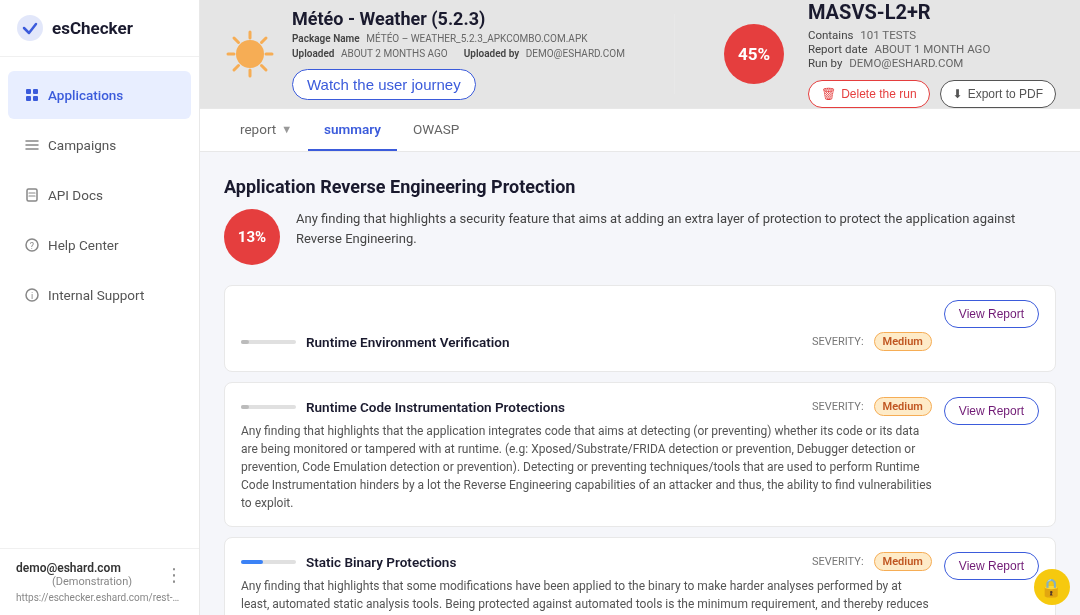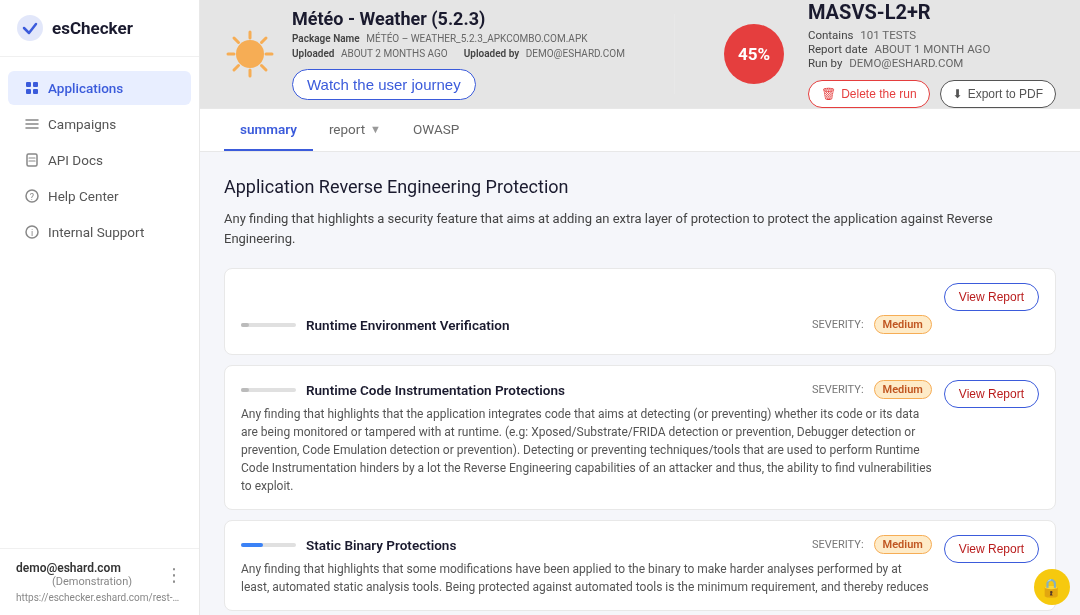--- a/index.html
+++ b/index.html
@@ -4,21 +4,21 @@
   <style>
     * { box-sizing: border-box; margin: 0; padding: 0; }
     body { font-family: -apple-system, BlinkMacSystemFont, 'Segoe UI', Roboto, sans-serif; background: #f5f6fa; display: flex; height: 615px; overflow: hidden; font-size: 13px; color: #333; }
 
     
     .sidebar { width: 200px; background: #fff; border-right: 1px solid #e8e8e8; display: flex; flex-direction: column; height: 615px; flex-shrink: 0; }
     .sidebar-logo { display: flex; align-items: center; gap: 8px; padding: 14px 16px; border-bottom: 1px solid #f0f0f0; }
     .sidebar-logo-icon { width: 28px; height: 28px; }
     .sidebar-logo-text { font-size: 17px; font-weight: 700; color: #1a1a2e; }
     .sidebar-nav { flex: 1; padding: 12px 0; }
-    .sidebar-item { display: flex; align-items: center; gap: 8px; padding: 9px 16px; cursor: pointer; border-radius: 6px; margin: 2px 8px; color: #555; font-size: 13.5px; }
+    .sidebar-item { display: flex; align-items: center; gap: 8px; padding: 16px 16px; cursor: pointer; border-radius: 6px; margin: 2px 8px; color: #555; font-size: 13.5px; }
     .sidebar-item.active { background: #e8eeff; color: #3b5bdb; font-weight: 500; }
     .sidebar-item-icon { width: 16px; height: 16px; display: flex; align-items: center; justify-content: center; flex-shrink: 0; }
     .sidebar-footer { padding: 12px 16px; border-top: 1px solid #f0f0f0; }
     .sidebar-user-name { font-size: 12px; font-weight: 600; color: #333; }
     .sidebar-user-role { font-size: 11px; color: #888; margin-left: 36px; }
     .sidebar-footer-row { display: flex; justify-content: space-between; align-items: center; }
     .sidebar-footer-dots { cursor: pointer; color: #888; font-size: 18px; }
     .sidebar-url { font-size: 10px; color: #888; margin-top: 4px; white-space: nowrap; overflow: hidden; text-overflow: ellipsis; }
 
     
@@ -46,37 +46,37 @@
     .btn-export { background: #fff; border: 1.5px solid #555; color: #555; padding: 6px 12px; border-radius: 20px; cursor: pointer; font-size: 12px; display: flex; align-items: center; gap: 5px; }
 
     
     .tabs { background: #fff; border-bottom: 1px solid #e8e8e8; padding: 0 24px; display: flex; gap: 0; }
     .tab { padding: 12px 16px; cursor: pointer; font-size: 13.5px; color: #666; border-bottom: 2.5px solid transparent; display: flex; align-items: center; gap: 5px; }
     .tab.active { color: #3b5bdb; border-bottom-color: #3b5bdb; font-weight: 600; }
     .tab-filter-icon { font-size: 11px; color: #999; }
 
     
     .content { flex: 1; overflow-y: auto; padding: 24px 24px; background: #f5f6fa; }
-    .section-title { font-size: 18px; font-weight: 400; color: #1a1a2e; margin-bottom: 12px; }
+    .section-title { font-size: 18px; font-weight: 700; color: #1a1a2e; margin-bottom: 12px; }
 
     .section-overview { display: flex; align-items: flex-start; gap: 16px; margin-bottom: 20px; }
     .score-circle-sm { width: 56px; height: 56px; border-radius: 50%; background: #e53e3e; display: flex; align-items: center; justify-content: center; color: #fff; font-size: 15px; font-weight: 700; flex-shrink: 0; }
     .section-desc { font-size: 13px; color: #444; line-height: 1.5; }
 
     .check-item { background: #fff; border-radius: 8px; padding: 14px 16px; margin-bottom: 10px; border: 1px solid #e8e8e8; }
     .check-item-header { display: flex; align-items: center; gap: 10px; margin-bottom: 6px; }
     .check-progress { width: 55px; height: 4px; background: #e0e0e0; border-radius: 2px; flex-shrink: 0; }
     .check-progress-fill { height: 100%; border-radius: 2px; }
     .check-name { font-size: 13.5px; font-weight: 600; color: #1a1a2e; flex: 1; }
     .severity-label { font-size: 11px; color: #777; margin-left: 4px; }
     .severity-badge { background: #f6ad55; color: #7b4a00; padding: 2px 8px; border-radius: 10px; font-size: 11px; font-weight: 600; }
     .severity-badge.medium { background: #feebc8; color: #c05621; border: 1px solid #f6ad55; }
     .check-desc { font-size: 12px; color: #555; line-height: 1.5; }
     .check-item-row { display: flex; align-items: flex-start; justify-content: space-between; gap: 12px; }
-    .btn-view-report { background: #fff; border: 1.5px solid #3b5bdb; color: #b91c1c; padding: 6px 14px; border-radius: 20px; cursor: pointer; font-size: 12px; font-weight: 500; white-space: nowrap; flex-shrink: 0; }
+    .btn-view-report { background: #fff; border: 1.5px solid #3b5bdb; color: #701a75; padding: 6px 14px; border-radius: 20px; cursor: pointer; font-size: 12px; font-weight: 500; white-space: nowrap; flex-shrink: 0; }
 
     
     .lock-badge { position: fixed; bottom: 10px; right: 10px; width: 36px; height: 36px; background: #f6c90e; border-radius: 50%; display: flex; align-items: center; justify-content: center; font-size: 18px; }
 
     
     .content::-webkit-scrollbar { width: 6px; }
     .content::-webkit-scrollbar-track { background: #f0f0f0; }
     .content::-webkit-scrollbar-thumb { background: #ccc; border-radius: 3px; }
   </style>
 </head>
@@ -223,36 +223,37 @@
           <button class="btn-export">
             <span>⬇</span>
             <span>Export to PDF</span>
           </button>
         </div>
       </div>
     </div>
   </div>
 
   <div class="tabs">
-    <div class="tab active">
-      <span>summary</span>
-    </div>
     <div class="tab">
       <span>report</span>
       <span class="tab-filter-icon">▼</span>
     </div>
+    <div class="tab active">
+      <span>summary</span>
+    </div>
     <div class="tab">
       <span>OWASP</span>
     </div>
   </div>
 
   <div class="content">
     <div class="section-title">Application Reverse Engineering Protection</div>
 
     <div class="section-overview">
+      <div class="score-circle-sm">13%</div>
       <p class="section-desc">Any finding that highlights a security feature that aims at adding an extra layer of protection to protect the application against Reverse Engineering.</p>
     </div>
 
     <div class="check-item">
       <div class="check-item-row">
         <div style="flex:1;margin-top:32px;">
           <div class="check-item-header">
             <div class="check-progress">
               <div class="check-progress-fill" style="width:15%;background:#bbbbbb;"></div>
             </div>

